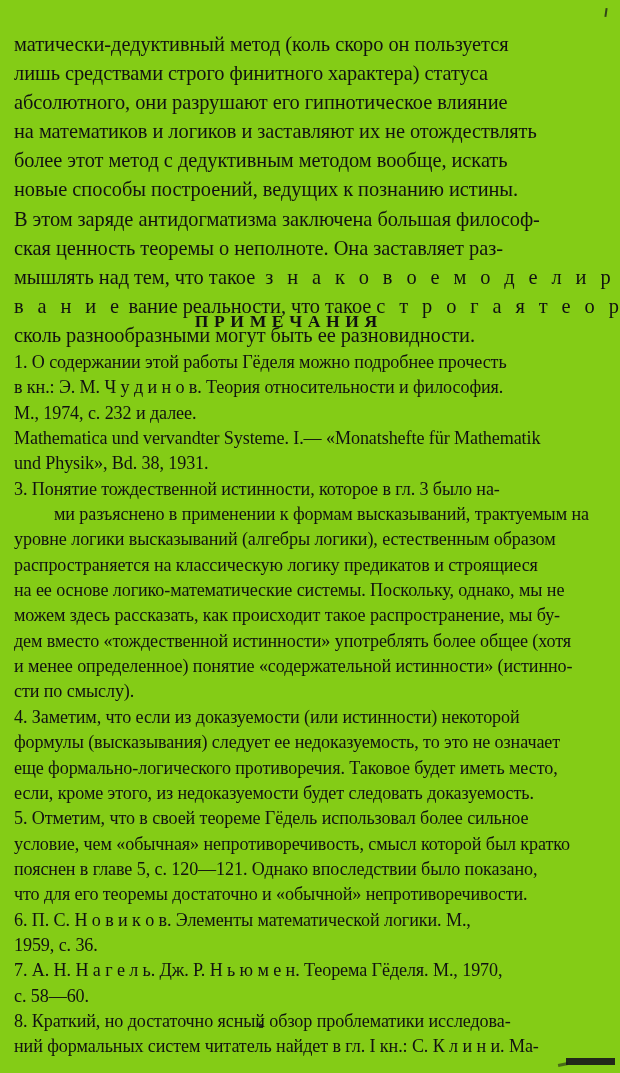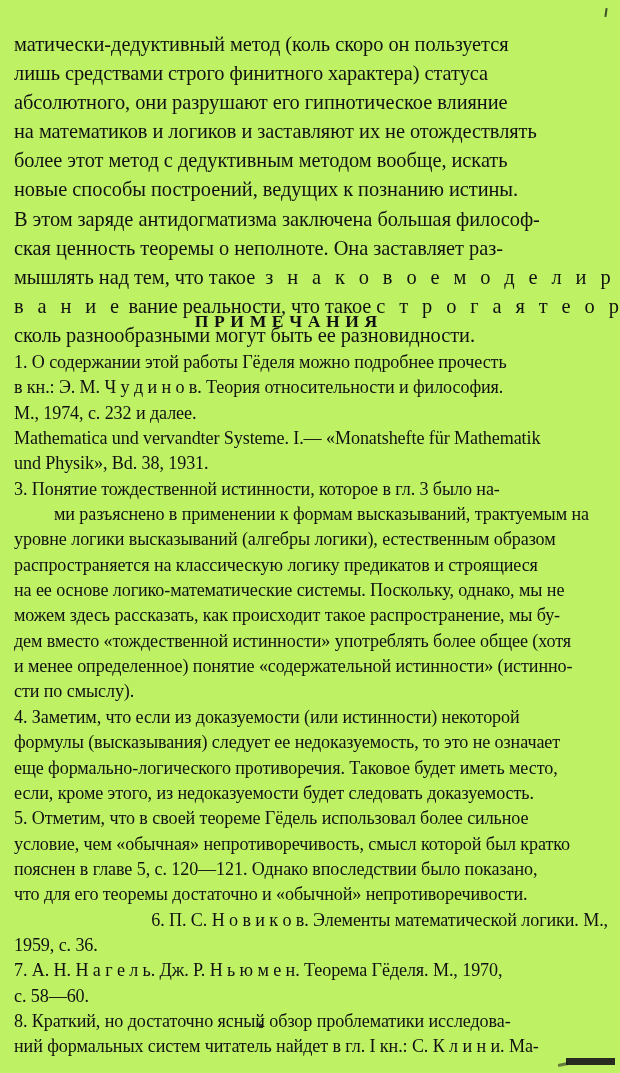--- a/index.html
+++ b/index.html
@@ -10,21 +10,21 @@
   }
   body {
     font-family: "Liberation Serif", "DejaVu Serif", serif;
     color: #111111;
   }
 
   .page {
     position: relative;
     width: 620px;
     height: 1073px;
-    background: #bef264;
+    background: #84cc16;
     overflow: hidden;
     box-sizing: border-box;
   }
 
   
   .artifact {
     position: absolute;
     background: #1a1a1a;
   }
   .artifact-top-right {
@@ -170,21 +170,21 @@
     </div>
 
     <div>
       <span class="note-line" style="letter-spacing: -0.1px;">5. Отметим, что в своей теореме Гёдель использовал более сильное</span>
       <span class="note-line" style="letter-spacing: -0.1px;">условие, чем «обычная» непротиворечивость, смысл которой был кратко</span>
       <span class="note-line" style="letter-spacing: -0.1px;">пояснен в главе 5, с. 120—121. Однако впоследствии было показано,</span>
       <span class="note-line" style="letter-spacing: -0.1px;">что для его теоремы достаточно и «обычной» непротиворечивости.</span>
     </div>
 
     <div>
-      <span class="note-line" style="letter-spacing: -0.1px; text-align: right;">6. П. С.   Н о в и к о в.   Элементы  математической   логики.  М.,</span>
+      <span class="note-line" style="letter-spacing: -0.1px;">6. П. С.   Н о в и к о в.   Элементы  математической   логики.  М.,</span>
       <span class="note-line" style="">1959, с. 36.</span>
     </div>
 
     <div>
       <span class="note-line" style="letter-spacing: -0.1px;">7. А. Н. Н а г е л ь.  Дж. Р.  Н ь ю м е н.  Теорема Гёделя. М., 1970,</span>
       <span class="note-line" style="">с.  58—60.</span>
     </div>
 
     <div>
       <span class="note-line" style="letter-spacing: -0.1px;">8. Краткий,  но  достаточно  ясный  обзор  проблематики  исследова-</span>

